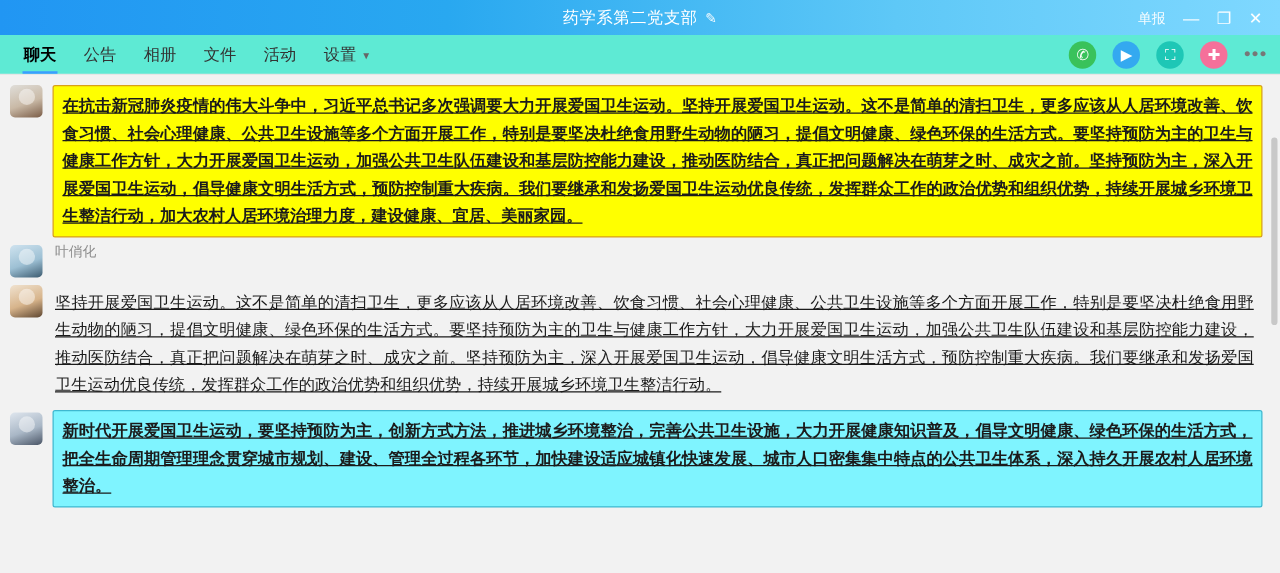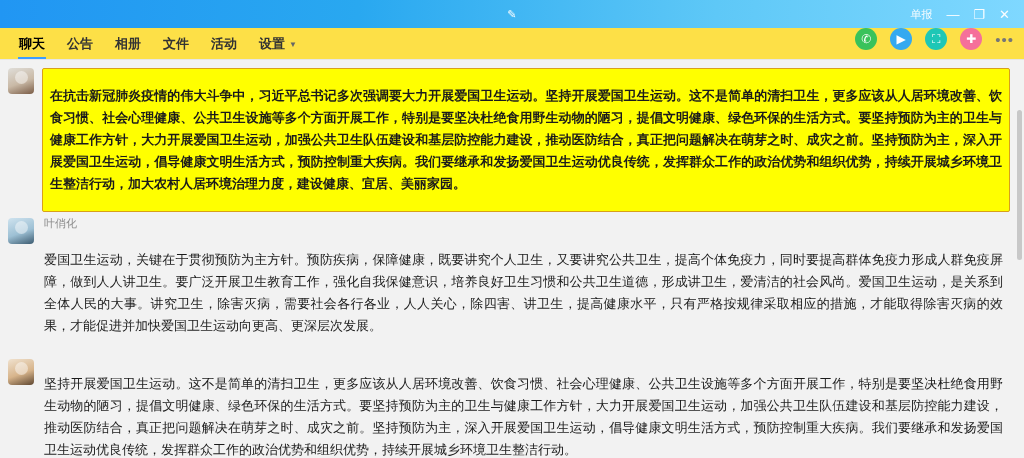--- a/index.html
+++ b/index.html
@@ -33,32 +33,31 @@
   .win-controls {
     margin-left: auto; display: flex; align-items: center; gap: 14px;
     padding-right: 14px; z-index: 2; font-size: 11px;
   }
   .win-controls .lbl { font-size: 11px; opacity: .95; }
   .win-btn { font-size: 13px; line-height: 1; cursor: default; opacity: .97; }
 
   
   .menubar {
     height: 32px; flex: 0 0 32px;
-    background: #fde047;
-    display: flex; align-items: flex-start;
+    background: #5eead4;
+    display: flex; align-items: center;
     border-bottom: 1px solid #e6e6e6;
     position: relative;
   }
   .menu-items { display: flex; align-items: center; height: 100%; padding-left: 8px; }
   .menu-item {
     padding: 0 11px; height: 100%;
     display: flex; align-items: center;
     font-size: 13px; color: #333;
     position: relative;
-    font-weight: bold;
   }
   .menu-item.active { color: #000; font-weight: bold; }
   .menu-item.active::after {
     content: ""; position: absolute; left: 10px; right: 10px; bottom: 0;
     height: 2px; background: #3b9dff;
   }
   .caret { font-size: 8px; margin-left: 4px; color: #666; position: relative; top: 1px;}
 
   .menu-right { margin-left: auto; display: flex; align-items: center; gap: 13px; padding-right: 10px; }
   .circ {
@@ -92,24 +91,25 @@
   .avatar.a4 { background: linear-gradient(160deg,#dfe6ee 0%,#a9b7c6 55%,#4a5566 100%); }
   .avatar::after {
     content: ""; position: absolute; width: 13px; height: 13px; border-radius: 50%;
     background: rgba(255,255,255,.45); left: 7px; top: 3px;
   }
 
   .msg-body { display: flex; flex-direction: column; min-width: 0; flex: 1 1 auto; }
   .sender { font-size: 11px; color: #8c8c8c; margin: 0 0 2px 2px; }
   .bubble {
     font-size: 13px; line-height: 22px; color: #1b1b1b;
-    padding: 16px 7px;
+    padding: 5px 7px;
     border-radius: 2px;
     text-align: justify;
     word-break: break-all;
+    text-decoration: underline;
   }
   .bubble.highlight-yellow {
     background: #ffff00;
     border: 1px solid #d8a01a;
     font-weight: bold;
   }
   .bubble.plain { background: transparent; padding-left: 2px; }
   .bubble.highlight-cyan {
     background: #7ff4ff;
     border: 1px solid #3fb8d0;
@@ -126,20 +126,21 @@
     background: #c8c8c8; border-radius: 3px;
   }
 </style>
 </head>
 <body>
 
 <div id="app">
 
   <div class="titlebar">
     <div class="title-center">
+      <span class="title-text">药学系第二党支部</span>
       <span class="pen-icon">✎</span>
     </div>
     <div class="win-controls">
       <span class="lbl">单报</span>
       <span class="win-btn">—</span>
       <span class="win-btn">❐</span>
       <span class="win-btn">✕</span>
     </div>
   </div>
 
@@ -181,21 +182,20 @@
       <div class="msg-body">
         <div class="sender"></div>
         <div class="bubble highlight-yellow">在抗击新冠肺炎疫情的伟大斗争中，习近平总书记多次强调要大力开展爱国卫生运动。坚持开展爱国卫生运动。这不是简单的清扫卫生，更多应该从人居环境改善、饮食习惯、社会心理健康、公共卫生设施等多个方面开展工作，特别是要坚决杜绝食用野生动物的陋习，提倡文明健康、绿色环保的生活方式。要坚持预防为主的卫生与健康工作方针，大力开展爱国卫生运动，加强公共卫生队伍建设和基层防控能力建设，推动医防结合，真正把问题解决在萌芽之时、成灾之前。坚持预防为主，深入开展爱国卫生运动，倡导健康文明生活方式，预防控制重大疾病。我们要继承和发扬爱国卫生运动优良传统，发挥群众工作的政治优势和组织优势，持续开展城乡环境卫生整洁行动，加大农村人居环境治理力度，建设健康、宜居、美丽家园。</div>
       </div>
     </div>
 
     <div class="msg">
       <div class="avatar a2"></div>
       <div class="msg-body">
         <div class="sender">叶俏化</div>
-        <div class="bubble plain">爱国卫生运动，关键在于贯彻预防为主方针。预防疾病，保障健康，既要讲究个人卫生，又要讲究公共卫生，提高个体免疫力，同时要提高群体免疫力形成人群免疫屏障，做到人人讲卫生。要广泛开展卫生教育工作，强化自我保健意识，培养良好卫生习惯和公共卫生道德，形成讲卫生，爱清洁的社会风尚。爱国卫生运动，是关系到全体人民的大事。讲究卫生，除害灭病，需要社会各行各业，人人关心，除四害、讲卫生，提高健康水平，只有严格按规律采取相应的措施，才能取得除害灭病的效果，才能促进并加快爱国卫生运动向更高、更深层次发展。</div>
       </div>
     </div>
 
     <div class="msg">
       <div class="avatar a3"></div>
       <div class="msg-body">
         <div class="bubble plain">坚持开展爱国卫生运动。这不是简单的清扫卫生，更多应该从人居环境改善、饮食习惯、社会心理健康、公共卫生设施等多个方面开展工作，特别是要坚决杜绝食用野生动物的陋习，提倡文明健康、绿色环保的生活方式。要坚持预防为主的卫生与健康工作方针，大力开展爱国卫生运动，加强公共卫生队伍建设和基层防控能力建设，推动医防结合，真正把问题解决在萌芽之时、成灾之前。坚持预防为主，深入开展爱国卫生运动，倡导健康文明生活方式，预防控制重大疾病。我们要继承和发扬爱国卫生运动优良传统，发挥群众工作的政治优势和组织优势，持续开展城乡环境卫生整洁行动。</div>
       </div>
     </div>
 

